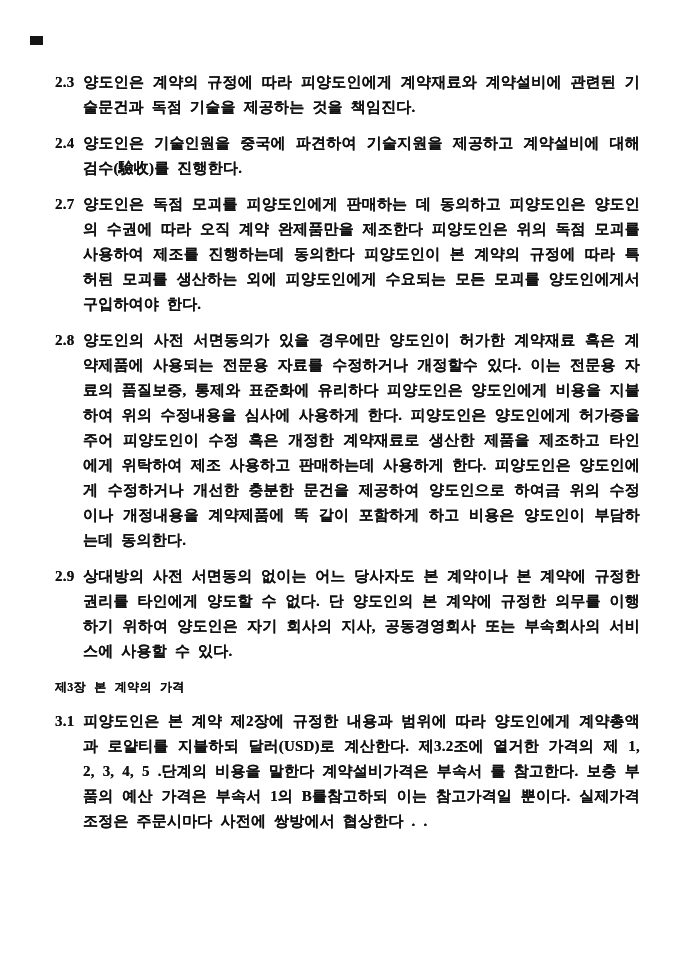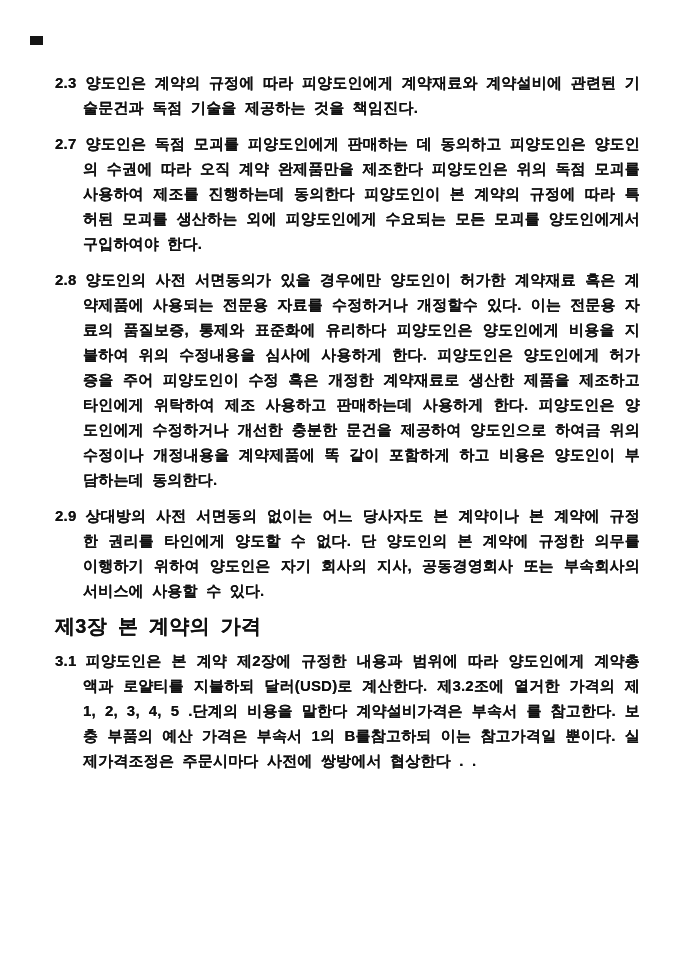--- a/index.html
+++ b/index.html
@@ -2,21 +2,21 @@
 <html><head>
 <meta charset="utf-8">
 <style>
   html, body { margin: 0; padding: 0; background: #ffffff; }
   .page {
     position: relative;
     width: 680px;
     height: 936px;
     background: #ffffff;
     overflow: hidden;
-    font-family: Liberation Sans, sans-serif;
+    font-family: Liberation Serif, serif;
     color: #111111;
   }
   .scan-mark {
     position: absolute;
     left: 30px;
     top: 36px;
     width: 13px;
     height: 9px;
     background: #151515;
   }
@@ -34,39 +34,40 @@
     padding-left: 28px;
     text-indent: -28px;
     word-spacing: 4px;
     letter-spacing: 0.2px;
     margin: 0 0 11px 0;
     text-shadow: 0 0 0.4px #333;
   }
   .para .num { margin-right: 9px; }
   .para.tight { margin-bottom: 12px; }
   .chapter-heading {
-    font-size: 20px;
+    font-size: 12px;
     line-height: 25px;
     font-weight: bold;
     word-spacing: 5px;
     letter-spacing: 0.3px;
     margin: 7px 0 9px 0;
     text-shadow: 0 0 0.4px #222;
   }
 </style>
 </head>
 <body>
 
 <div class="page">
   <div class="scan-mark"></div>
 
   <div class="content">
 
     <p class="para"><span class="num">2.3</span><span>양도인은 계약의 규정에 따라 피양도인에게 계약재료와 계약설비에 관련된 기술문건과 독점 기술을 제공하는 것을 책임진다.</span></p>
 
+    <p class="para"><span class="num">2.4</span><span>양도인은 기술인원을 중국에 파견하여 기술지원을 제공하고 계약설비에 대해 검수(驗收)를 진행한다.</span></p>
 
 
 
     <p class="para"><span class="num">2.7</span><span>양도인은 독점 모괴를 피양도인에게 판매하는 데 동의하고 피양도인은 양도인의 수권에 따라 오직 계약 완제품만을 제조한다 피양도인은 위의 독점 모괴를 사용하여 제조를 진행하는데 동의한다 피양도인이 본 계약의 규정에 따라 특허된 모괴를 생산하는 외에 피양도인에게 수요되는 모든 모괴를 양도인에게서 구입하여야 한다.</span></p>
 
     <p class="para"><span class="num">2.8</span><span>양도인의 사전 서면동의가 있을 경우에만 양도인이 허가한 계약재료 혹은 계약제품에 사용되는 전문용 자료를 수정하거나 개정할수 있다. 이는 전문용 자료의 품질보증, 통제와 표준화에 유리하다 피양도인은 양도인에게 비용을 지불하여 위의 수정내용을 심사에 사용하게 한다. 피양도인은 양도인에게 허가증을 주어 피양도인이 수정 혹은 개정한 계약재료로 생산한 제품을 제조하고 타인에게 위탁하여 제조 사용하고 판매하는데 사용하게 한다. 피양도인은 양도인에게 수정하거나 개선한 충분한 문건을 제공하여 양도인으로 하여금 위의 수정이나 개정내용을 계약제품에 똑 같이 포함하게 하고 비용은 양도인이 부담하는데 동의한다.</span></p>
 
     <p class="para"><span class="num">2.9</span><span>상대방의 사전 서면동의 없이는 어느 당사자도 본 계약이나 본 계약에 규정한 권리를 타인에게 양도할 수 없다. 단 양도인의 본 계약에 규정한 의무를 이행하기 위하여 양도인은 자기 회사의 지사, 공동경영회사 또는 부속회사의 서비스에 사용할 수 있다.</span></p>
 
     <h2 class="chapter-heading">제3장 본 계약의 가격</h2>

